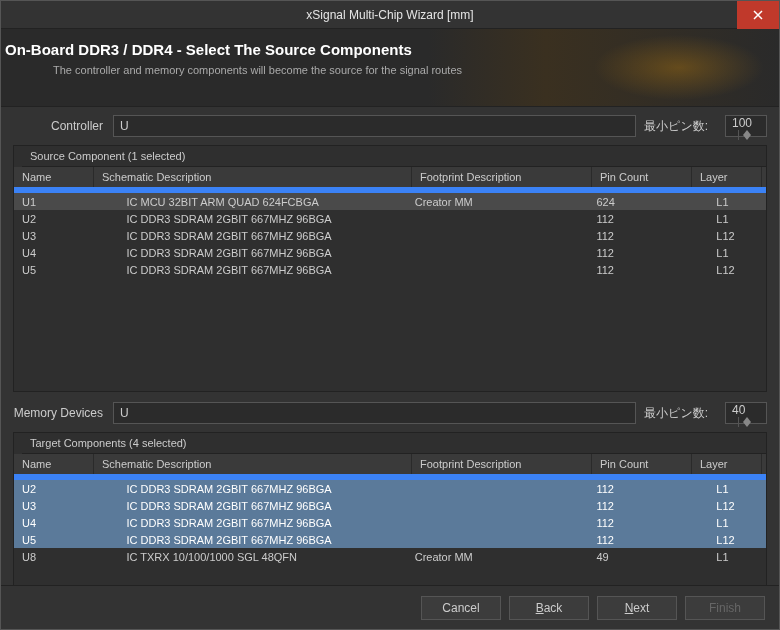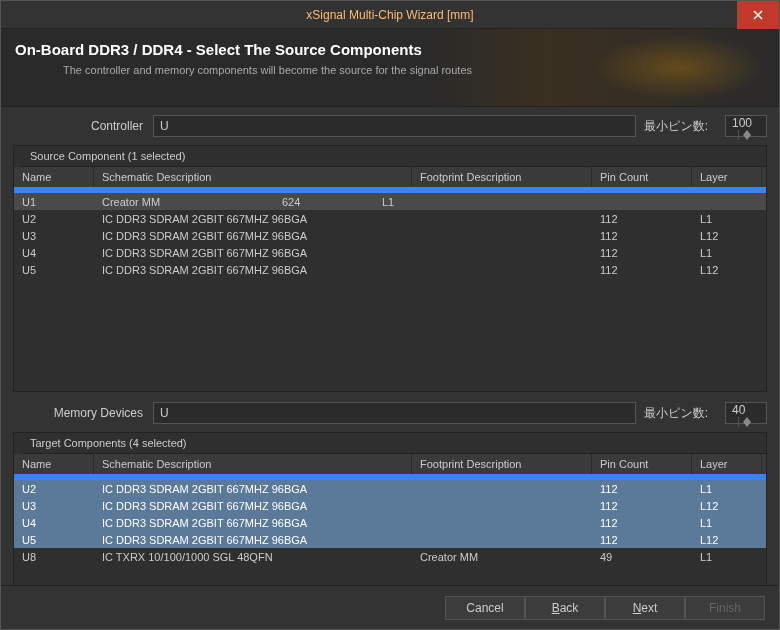--- a/index.html
+++ b/index.html
@@ -1,52 +1,52 @@
 <!DOCTYPE html>
 <html><head>
 <meta charset="utf-8">
 <style>
 * { margin: 0; padding: 0; box-sizing: border-box; }
 body { background: #1a1a1a; font-family: "Segoe UI", Arial, sans-serif; font-size: 12px; color: #ccc; overflow: hidden; }
 .window { width: 780px; height: 630px; background: #333; border: 1px solid #555; position: relative; }
 .titlebar { height: 28px; background: #333; display: flex; align-items: center; justify-content: center; position: relative; border-bottom: 1px solid #222; }
-.titlebar-text { color: #fdba74; font-size: 12px; }
+.titlebar-text { color: #e5e5e5; font-size: 12px; }
 .close-btn { position: absolute; right: 0; top: 0; width: 42px; height: 28px; background: #c0392b; display: flex; align-items: center; justify-content: center; cursor: pointer; }
 .close-btn svg { width: 10px; height: 10px; }
-.header { height: 78px; background: linear-gradient(to right, #2a2a2a 0%, #2a2a2a 55%, #3a3020 70%, #2a2a2a 100%); padding: 12px 14px; border-bottom: 1px solid #222; position: relative; overflow: hidden; }
+.header { height: 78px; background: linear-gradient(to right, #2a2a2a 0%, #2a2a2a 55%, #3a3020 70%, #2a2a2a 100%); padding: 12px 4px; border-bottom: 1px solid #222; position: relative; overflow: hidden; }
 .header::after { content: ""; position: absolute; right: 0; top: 0; width: 200px; height: 100%; background: radial-gradient(ellipse at center, rgba(255,165,0,0.25) 0%, transparent 60%); }
 .header h2 { color: #fff; font-size: 15px; font-weight: bold; margin-bottom: 6px; }
 .header p { color: #aaa; font-size: 11px; margin-left: 48px; }
 .body { padding: 8px 12px; }
 .form-row { display: flex; align-items: center; margin-bottom: 8px; }
-.form-label { width: 100px; text-align: right; padding-right: 10px; color: #ccc; margin-left: 40px; }
+.form-label { width: 100px; text-align: right; padding-right: 10px; color: #ccc; }
 .form-row .row-spinner-label { margin-left: 8px; margin-right: 17px; color: #ccc; }
 .text-input { flex: 1; height: 22px; background: #2b2b2b; border: 1px solid #555; color: #ccc; padding: 0 6px; font-size: 12px; }
 .spinner { display: flex; align-items: center; height: 22px; background: #2b2b2b; border: 1px solid #555; flex-direction: column; }
 .spinner input { width: 40px; background: transparent; border: none; color: #ccc; font-size: 12px; padding: 0 6px; outline: none; }
 .spinner .arrows { width: 16px; height: 100%; display: flex; flex-direction: column; border-left: 1px solid #555; }
 .spinner .arrow { flex: 1; display: flex; align-items: center; justify-content: center; cursor: pointer; }
 .spinner .arrow svg { width: 8px; height: 5px; }
 .section { border: 1px solid #222; background: #2f2f2f; margin-bottom: 10px; }
 .section-header { padding: 4px 8px; color: #ccc; font-size: 11px; border-bottom: 1px solid #222; margin-left: 8px; }
 .grid-header { display: flex; background: #3a3a3a; border-bottom: 6px solid #3b82f6; }
 .grid-header .col { padding: 4px 8px; font-size: 11px; color: #ccc; border-right: 1px solid #2a2a2a; }
 .grid-body { overflow-y: auto; }
-.grid-row { display: flex; min-height: 17px; align-items: center; }
+.grid-row { display: flex; min-height: 17px; align-items: center; gap: 39px; }
 .grid-row.selected-source { background: #4a4a4a; }
 .grid-row.selected-target { background: #5b7a9a; color: #fff; }
 .grid-row .cell { padding: 1px 8px; font-size: 11px; overflow: hidden; text-overflow: ellipsis; white-space: nowrap; }
 .col-name { width: 80px; }
 .col-schem { width: 318px; }
 .col-foot { width: 180px; }
 .col-pin { width: 100px; }
 .col-layer { width: 70px; }
 #source-body { height: 198px; }
 #target-body { height: 140px; }
-.button-bar { position: absolute; bottom: 0; left: 0; right: 0; height: 44px; border-top: 1px solid #222; display: flex; align-items: center; justify-content: flex-end; padding: 0 14px; background: #333; }
+.button-bar { position: absolute; bottom: 0; left: 0; right: 0; height: 44px; border-top: 1px solid #222; display: flex; align-items: center; justify-content: flex-end; padding: 0 14px; gap: 8px; background: #333; }
 .btn { min-width: 80px; height: 24px; background: #3c3c3c; border: 1px solid #555; color: #ccc; font-size: 12px; cursor: pointer; display: flex; align-items: center; justify-content: center; }
 .btn.disabled { color: #666; cursor: default; }
 .btn .ul { text-decoration: underline; }
 </style>
 </head>
 <body>
 
 <div class="window">
 
   <div class="titlebar">
@@ -91,20 +91,21 @@
       <div class="grid-header">
         <div class="col col-name">Name</div>
         <div class="col col-schem">Schematic Description</div>
         <div class="col col-foot">Footprint Description</div>
         <div class="col col-pin">Pin Count</div>
         <div class="col col-layer">Layer</div>
       </div>
       <div class="grid-body" id="source-body">
           <div class="grid-row selected-source">
             <div class="cell col-name">U1</div>
+            <div class="cell col-schem">IC MCU 32BIT ARM QUAD 624FCBGA</div>
             <div class="cell col-foot">Creator MM</div>
             <div class="cell col-pin">624</div>
             <div class="cell col-layer">L1</div>
           </div>
           <div class="grid-row">
             <div class="cell col-name">U2</div>
             <div class="cell col-schem">IC DDR3 SDRAM 2GBIT 667MHZ 96BGA</div>
             <div class="cell col-foot"></div>
             <div class="cell col-pin">112</div>
             <div class="cell col-layer">L1</div>

